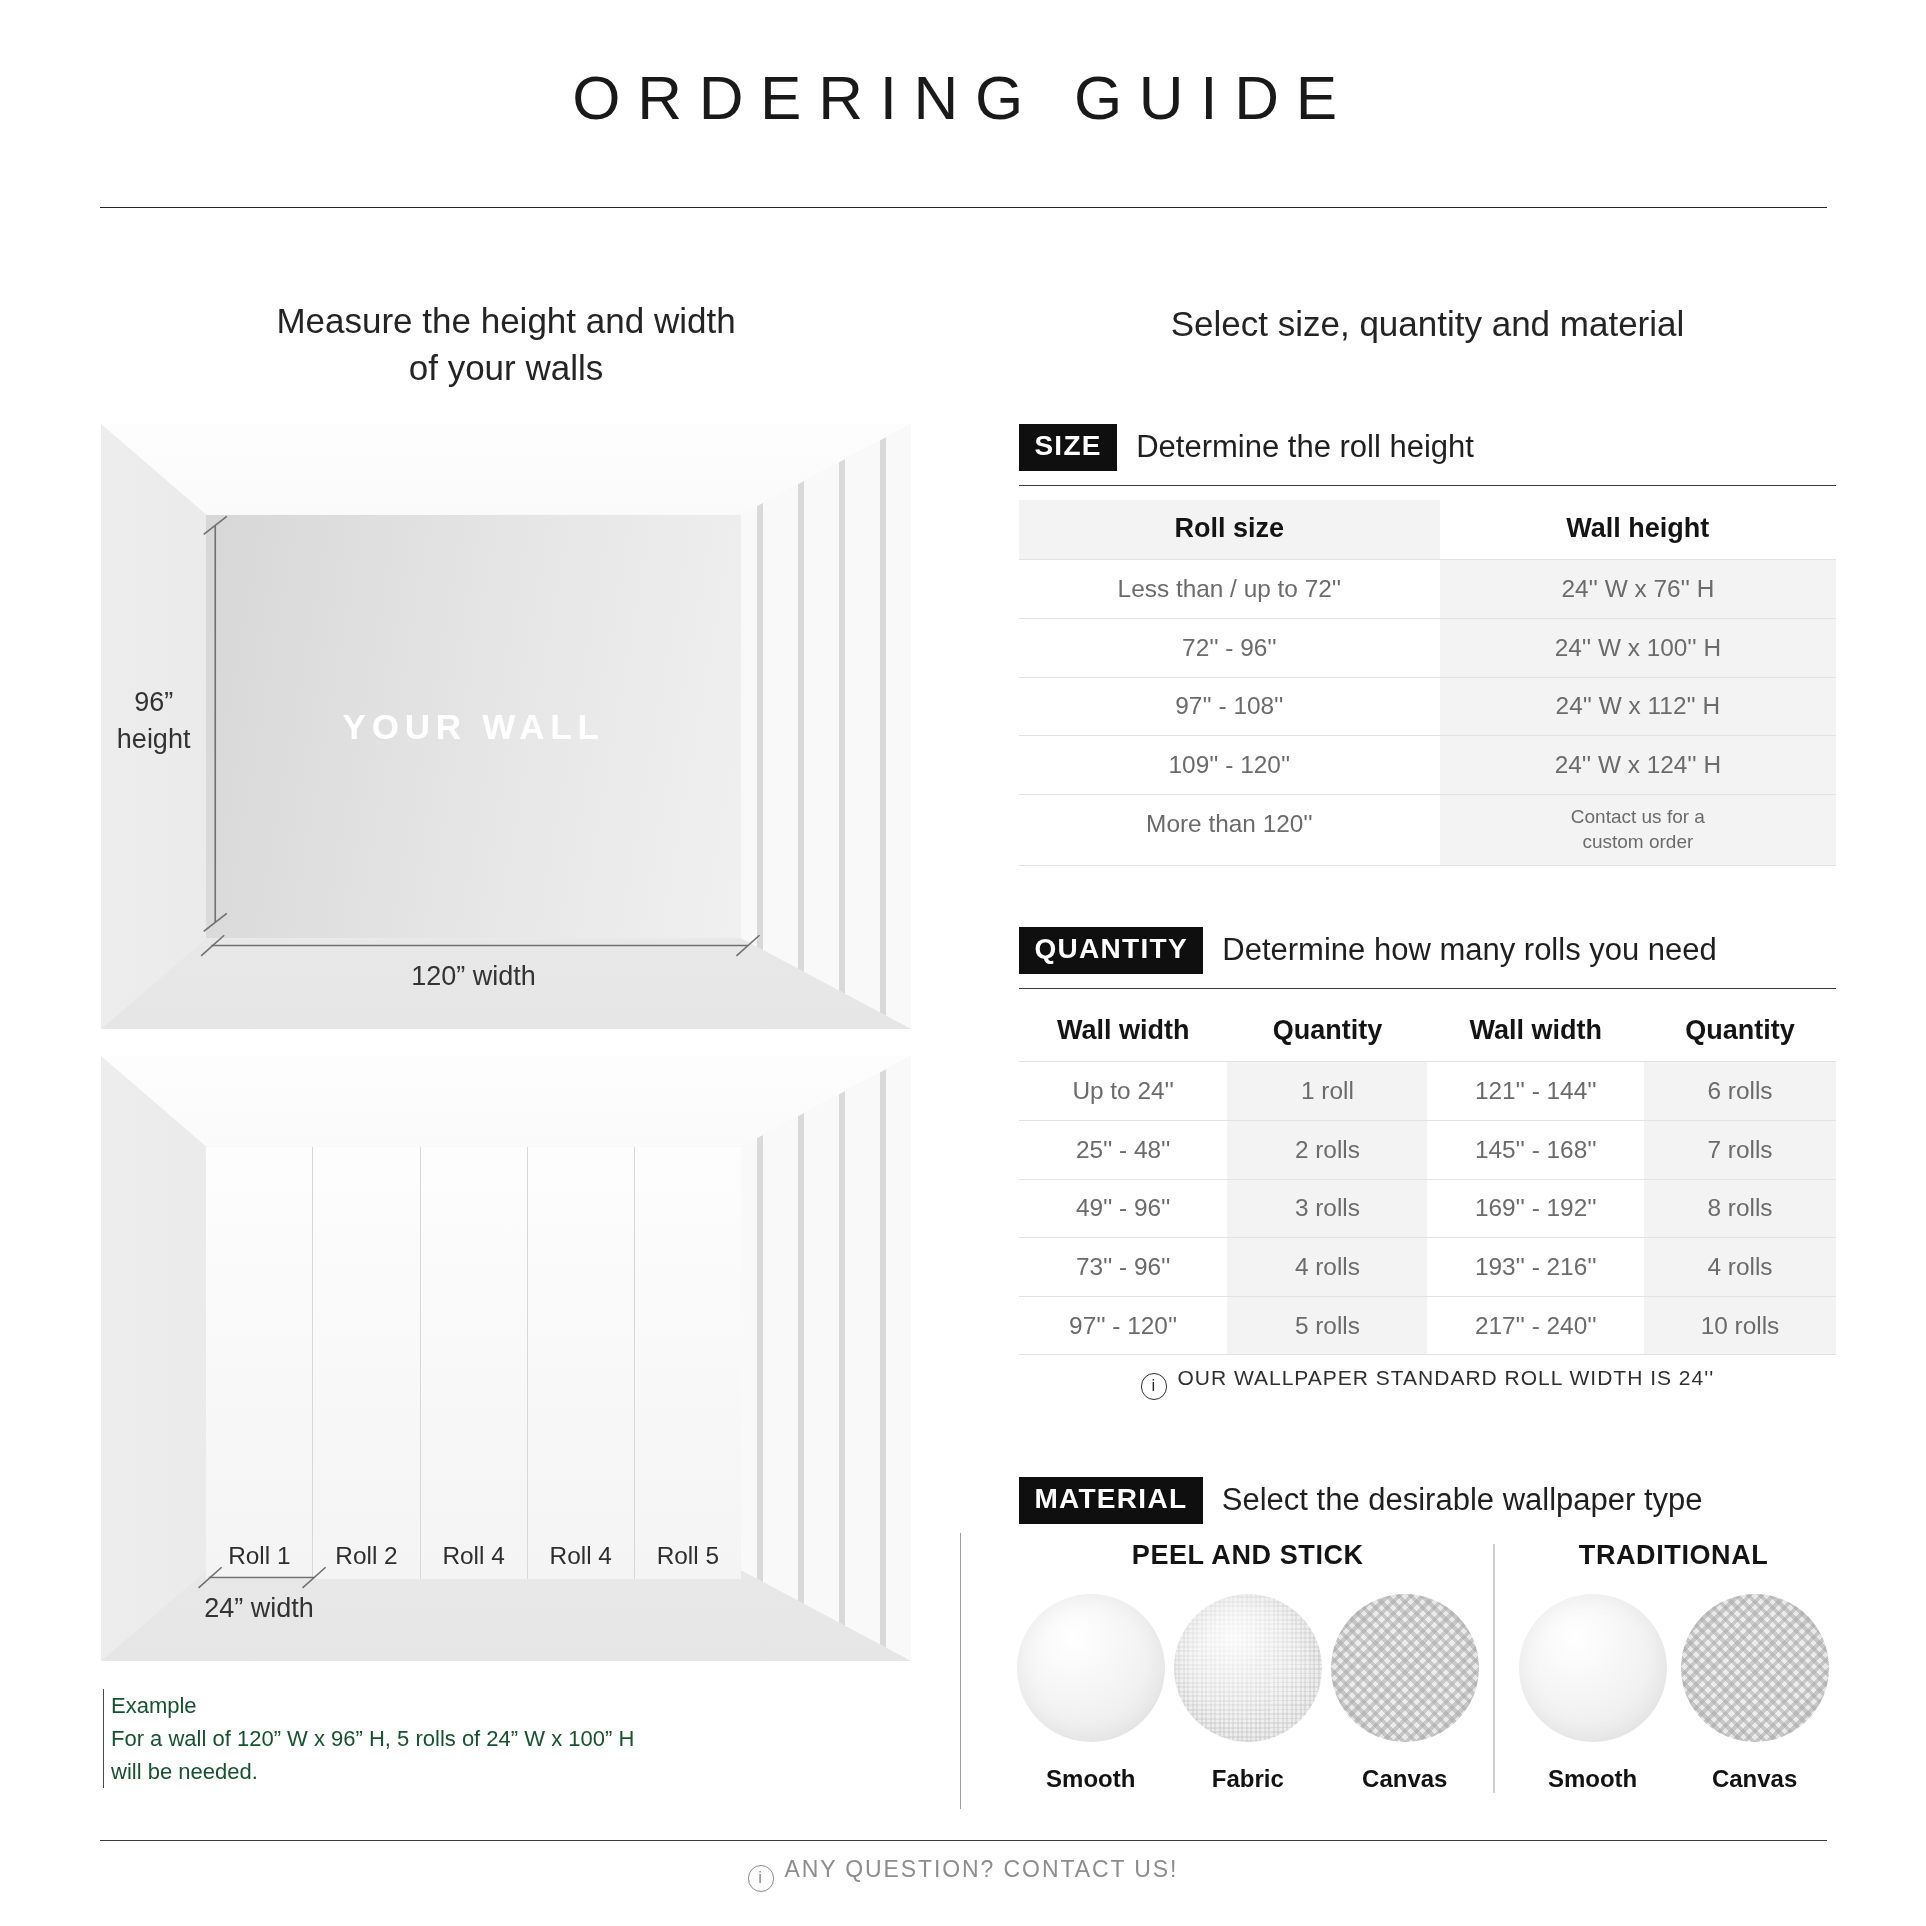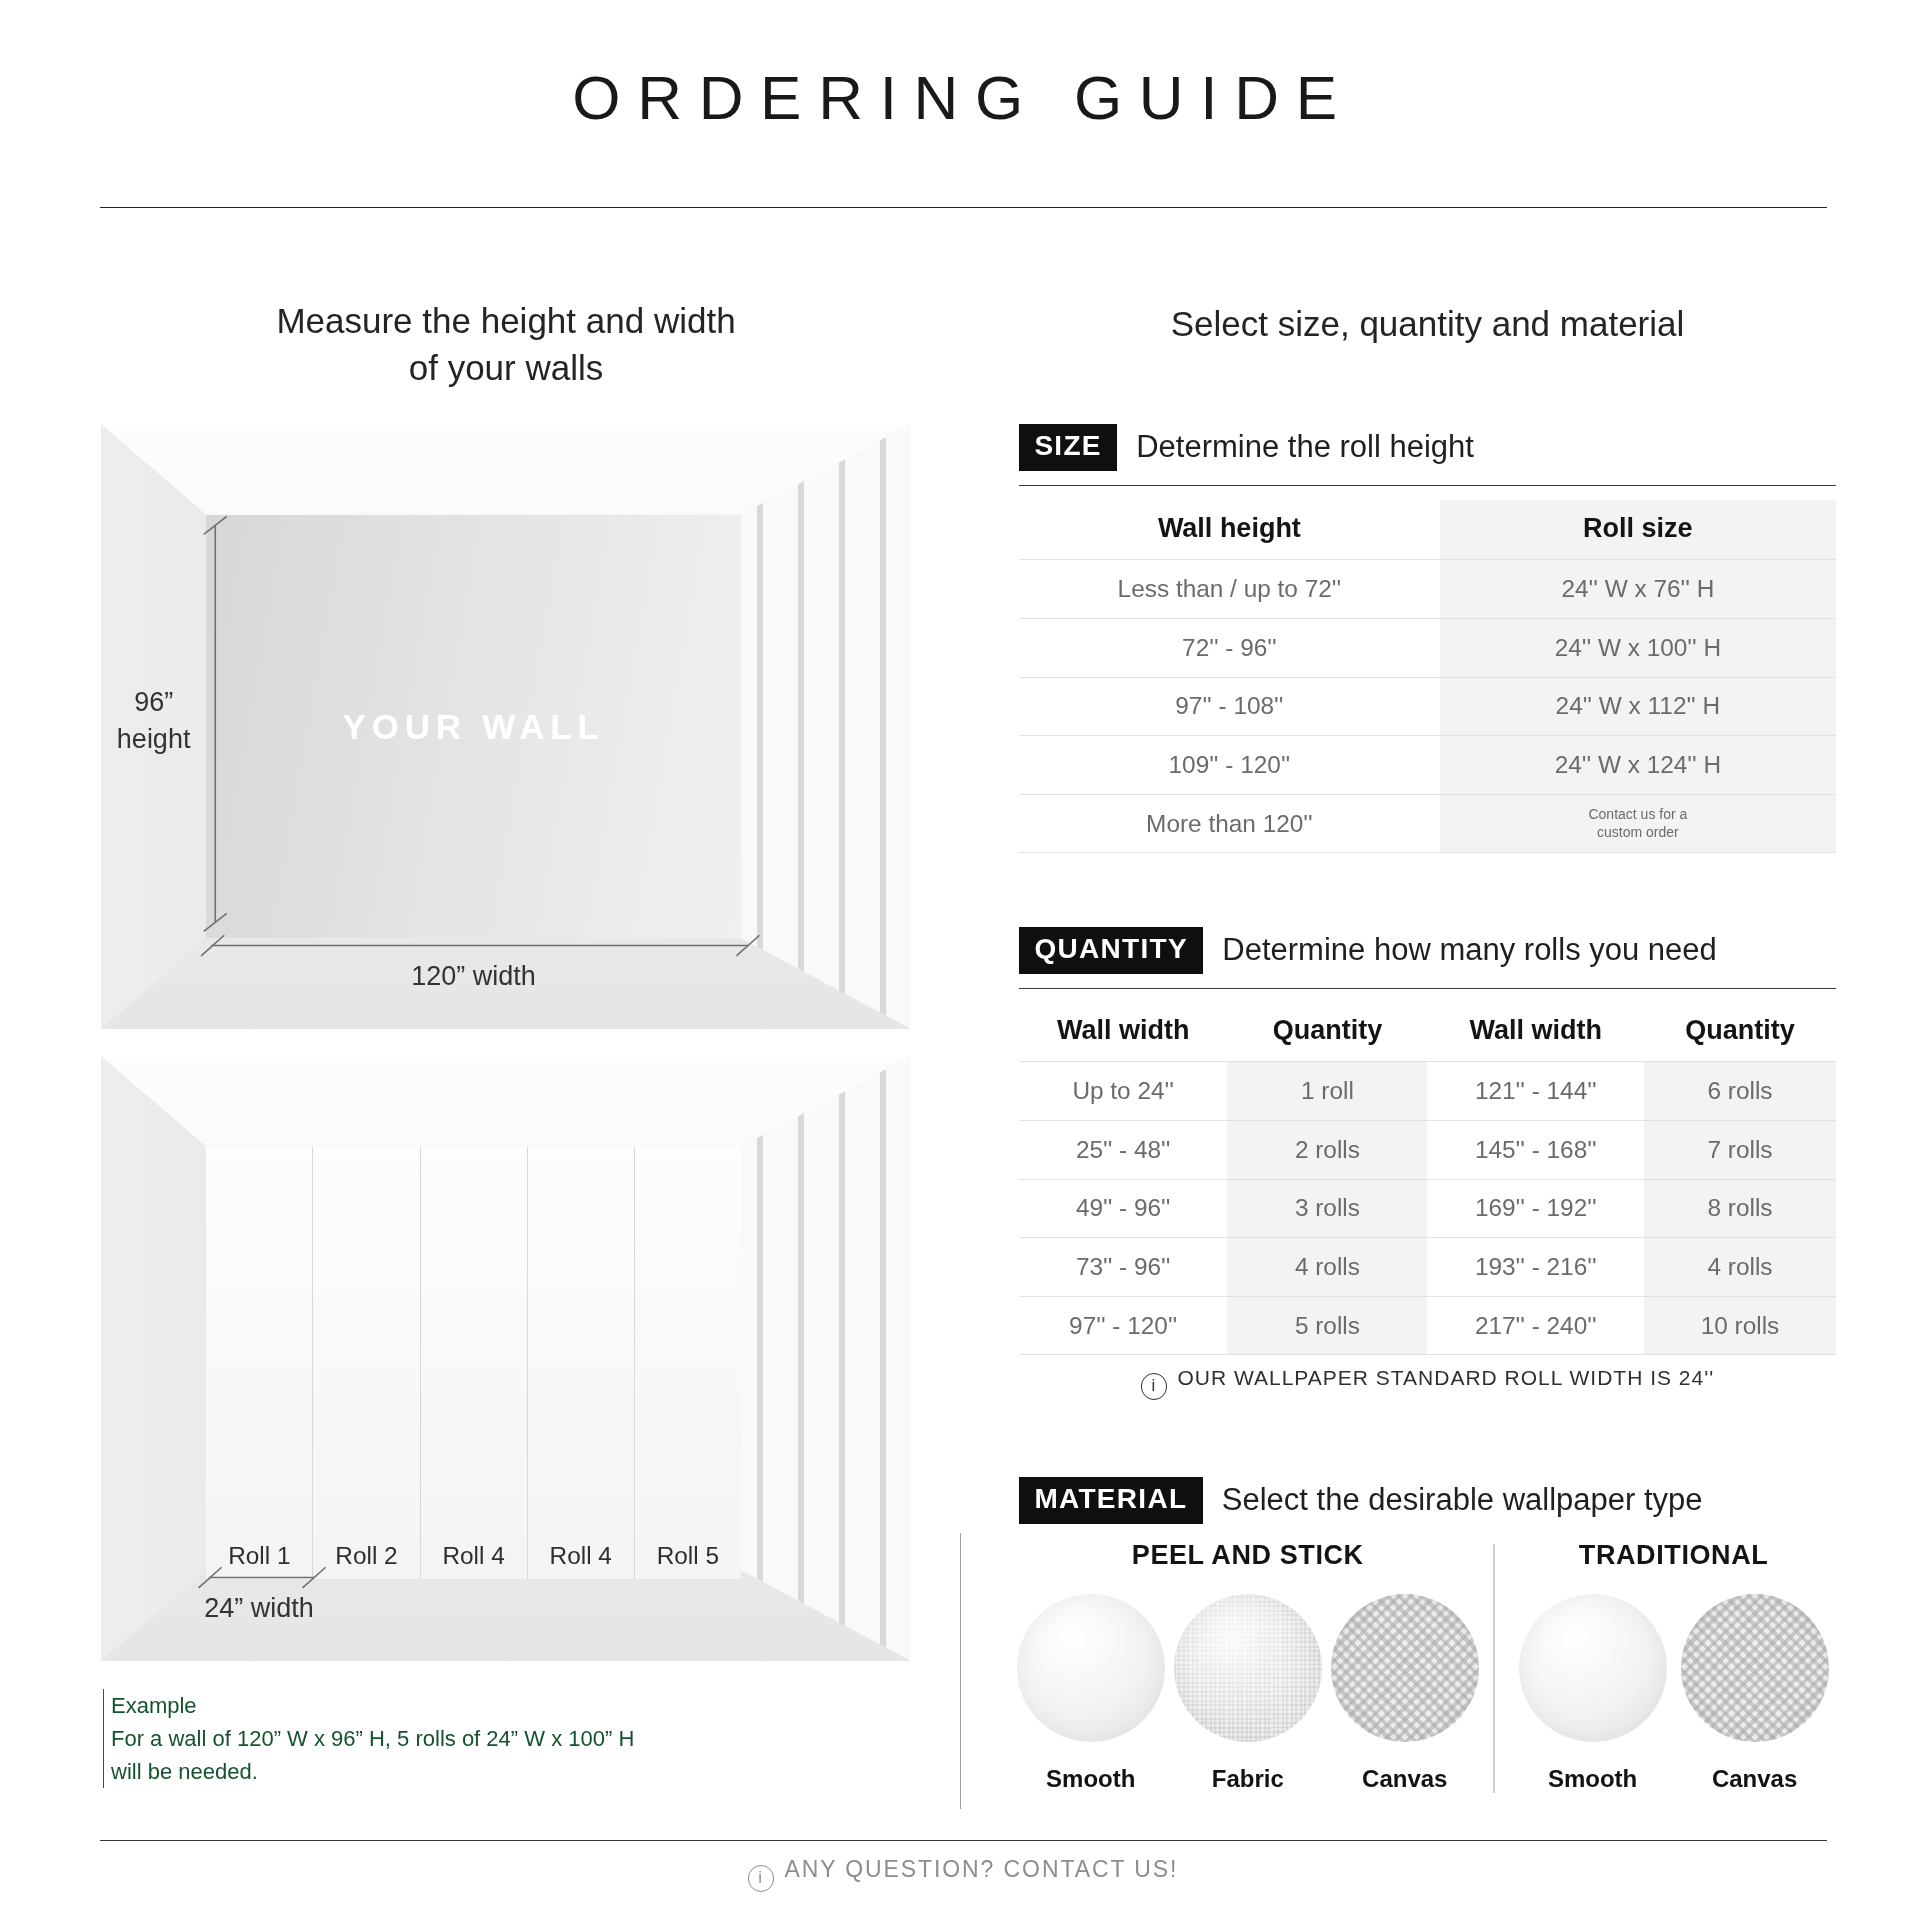--- a/index.html
+++ b/index.html
@@ -74,21 +74,21 @@
   .table { position:absolute; left:1019px; width:817px; border-bottom:1.3px solid #e2e2e2; }
   .size-table { top:500px; }
   .qty-table { top:1002px; }
   .t-row { display:grid; }
   .size-table .t-row { grid-template-columns:51.5% 48.5%; }
   .qty-table .t-row { grid-template-columns:25.5% 24.5% 26.5% 23.5%; }
   .t-row + .t-row { border-top:1.3px solid #e2e2e2; }
   .t-cell { text-align:center; padding:14.8px 6.4px; font-size:24.4px; color:#6b6b6b; }
   .t-head .t-cell { font-size:27px; font-weight:700; color:#141414; padding:13px 6.4px 15.4px; }
   .shade { background:#f3f3f3; }
-  .two-line { white-space:pre-line; font-size:14px; line-height:1.3; padding-top:10.3px; padding-bottom:10.3px; }
+  .two-line { white-space:pre-line; font-size:19px; line-height:1.3; padding-top:10.3px; padding-bottom:10.3px; }
 
   .roll-note { position:absolute; left:1019px; width:817px; top:1366px; text-align:center;
     font-size:21px; letter-spacing:1px; color:#2f2f2f; }
   .info-i { display:inline-flex; align-items:center; justify-content:center;
     width:24.4px; height:24.4px; border:1.6px solid currentColor; border-radius:50%;
     font-size:16.7px; margin-right:10.3px; vertical-align:-6.4px; }
 
   
   .material-groups { position:absolute; left:1019px; width:817px; top:1540px;
     display:flex; align-items:stretch; }
@@ -193,22 +193,22 @@
     <div class="example-body">For a wall of 120” W x 96” H, 5 rolls of 24” W x 100” H
 will be needed.</div>
   </div>
 
   <div class="section-head lined head-size">
     <span class="badge">SIZE</span>
     <span class="section-sub">Determine the roll height</span>
   </div>
   <div class="table size-table">
     <div class="t-row t-head">
+      <div class="t-cell shade">Roll size</div>
       <div class="t-cell">Wall height</div>
-      <div class="t-cell shade">Roll size</div>
     </div>
     <div class="t-row">
       <div class="t-cell">Less than / up to 72''</div>
       <div class="t-cell shade">24'' W x 76'' H</div>
     </div>
     <div class="t-row">
       <div class="t-cell">72'' - 96''</div>
       <div class="t-cell shade">24'' W x 100'' H</div>
     </div>
     <div class="t-row">

